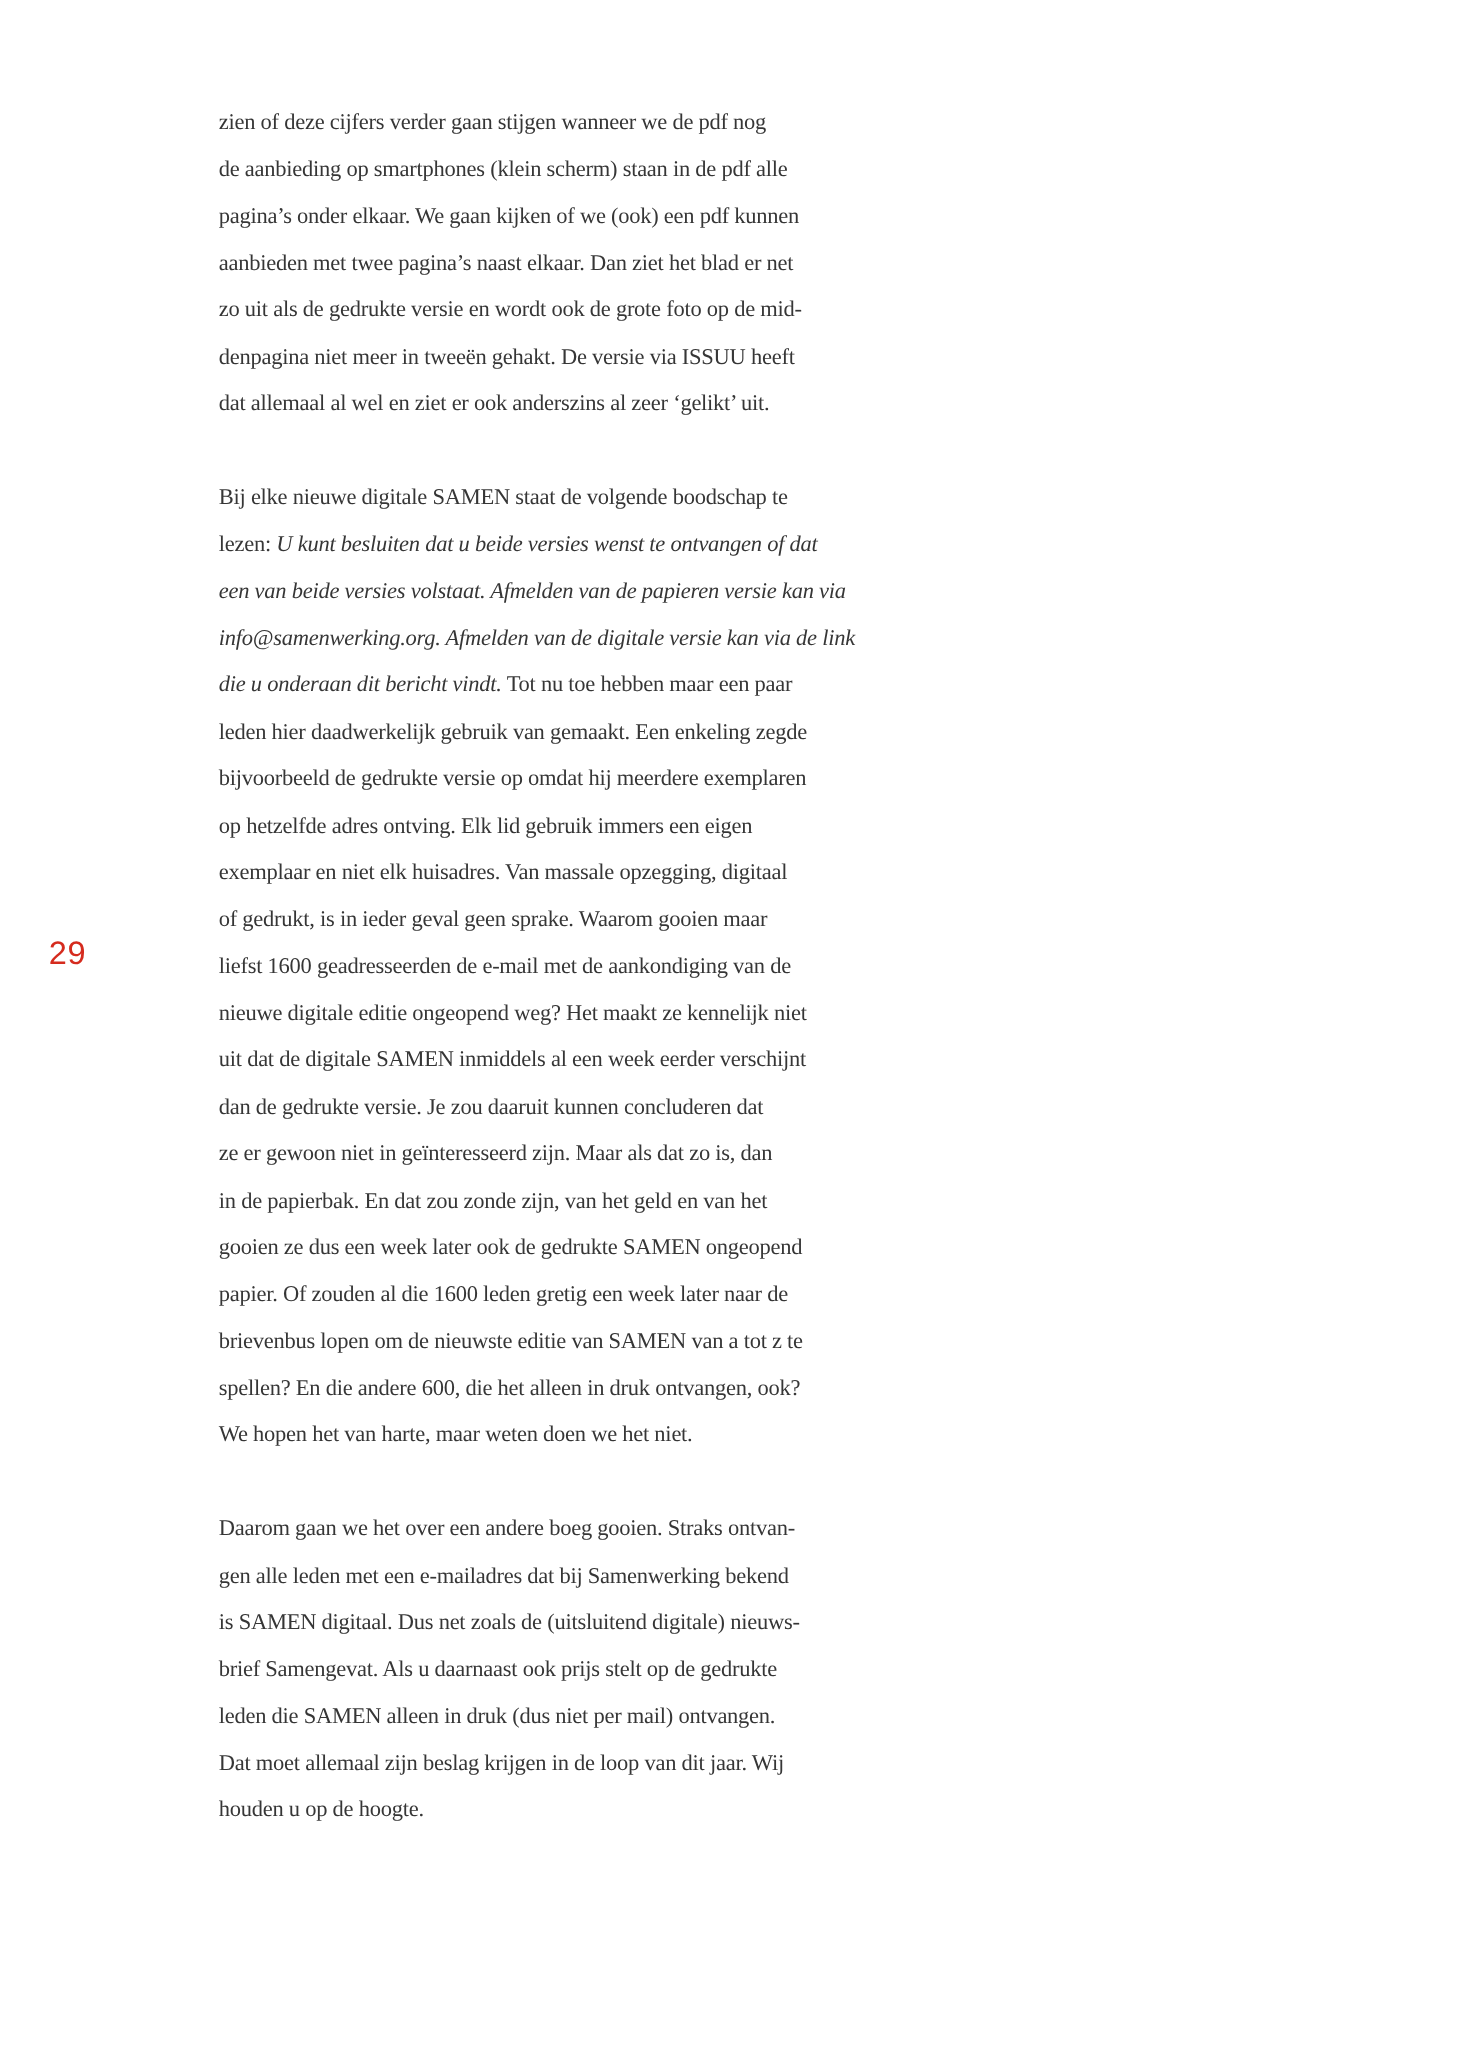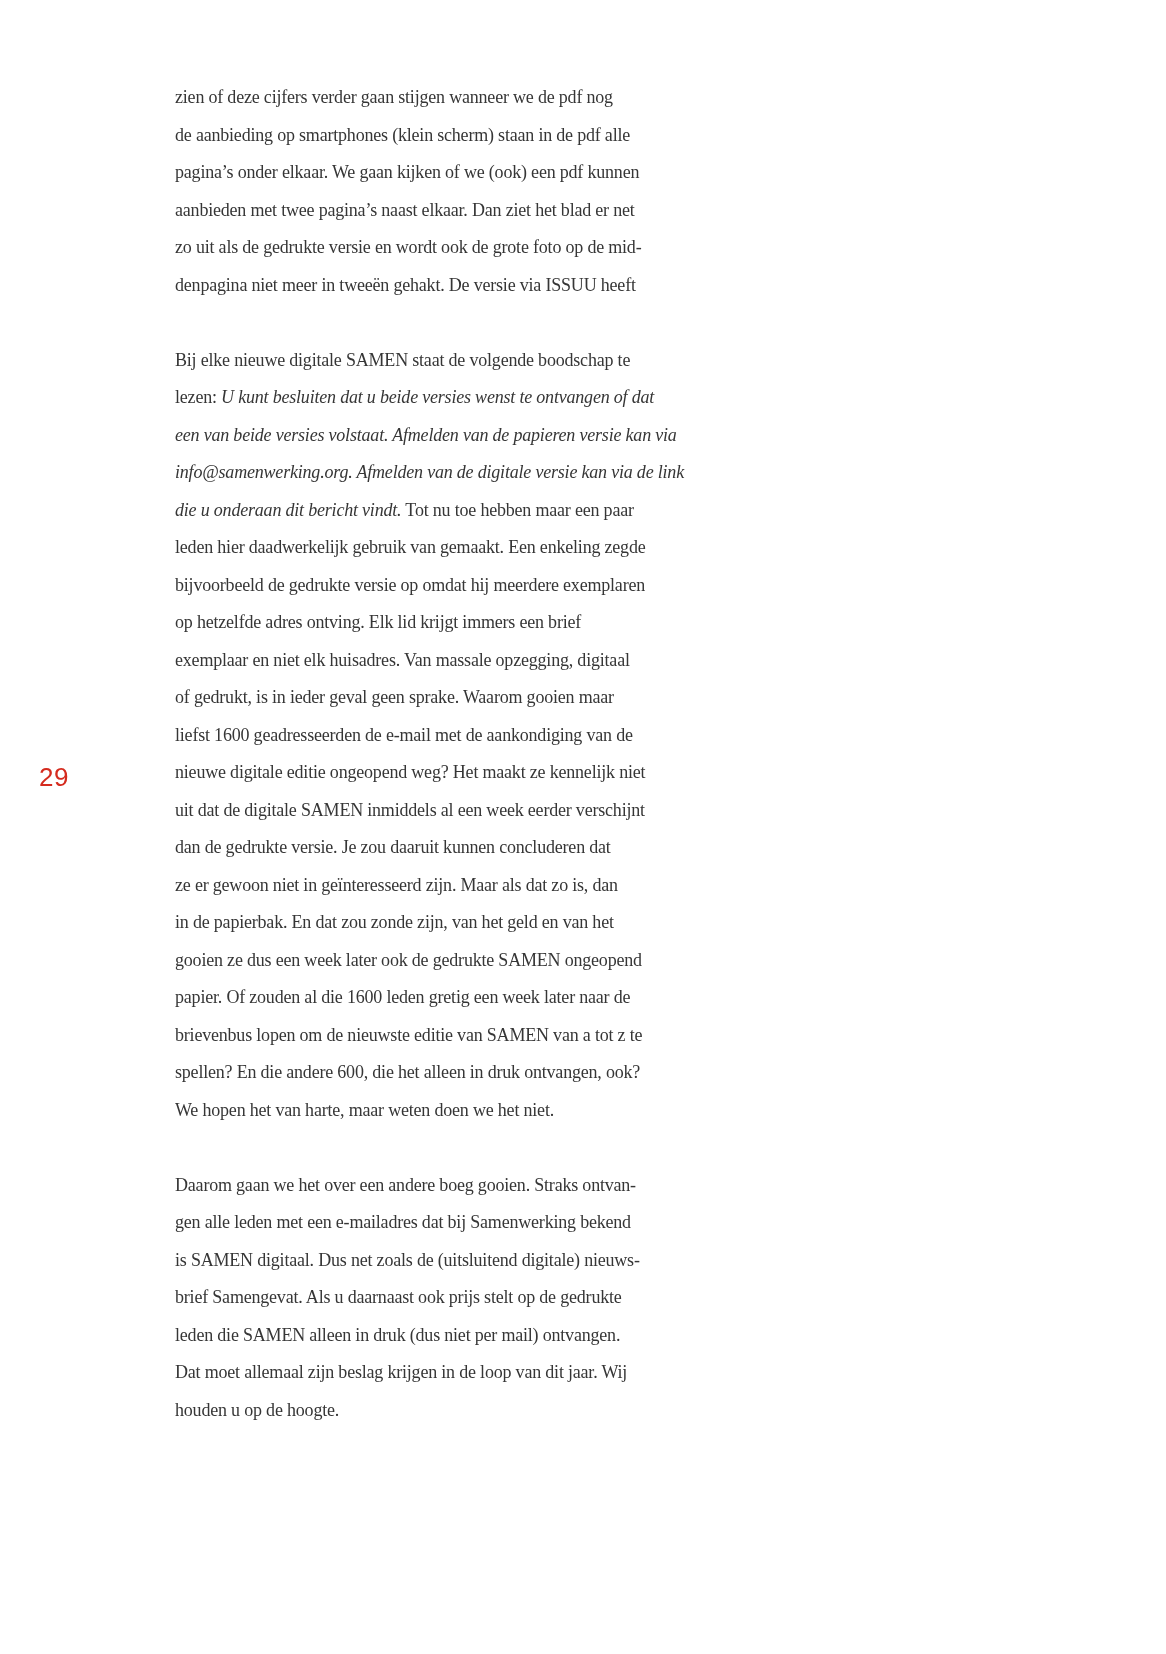--- a/index.html
+++ b/index.html
@@ -46,40 +46,41 @@
   }
   .run.italic {
     font-style: italic;
     text-align: center;
   }
 </style>
 </head>
 <body style="background: rgb(255, 255, 255);">
 
 <div class="page">
-  <div class="page-number" style="color: rgb(213, 43, 30); margin-top: 15px;">29</div>
+  <div class="page-number" style="color: rgb(213, 43, 30);">29</div>
   <div class="text-column" style="color: rgb(54, 54, 54);">
       <div class="paragraph">
         <div class="line"><span class="run">zien of deze cijfers verder gaan stijgen wanneer we de pdf nog</span></div>
         <div class="line"><span class="run">de aanbieding op smartphones (klein scherm) staan in de pdf alle</span></div>
         <div class="line"><span class="run">pagina’s onder elkaar. We gaan kijken of we (ook) een pdf kunnen</span></div>
         <div class="line"><span class="run">aanbieden met twee pagina’s naast elkaar. Dan ziet het blad er net</span></div>
         <div class="line"><span class="run">zo uit als de gedrukte versie en wordt ook de grote foto op de mid-</span></div>
         <div class="line"><span class="run">denpagina niet meer in tweeën gehakt. De versie via ISSUU heeft</span></div>
+        <div class="line"><span class="run">dat allemaal al wel en ziet er ook anderszins al zeer ‘gelikt’ uit.</span></div>
       </div>
       <div class="line blank"></div>
       <div class="paragraph">
         <div class="line"><span class="run">Bij elke nieuwe digitale SAMEN staat de volgende boodschap te</span></div>
         <div class="line"><span class="run">lezen: </span><span class="run italic">U kunt besluiten dat u beide versies wenst te ontvangen of dat</span></div>
         <div class="line"><span class="run italic">een van beide versies volstaat. Afmelden van de papieren versie kan via</span></div>
         <div class="line"><span class="run italic">info@samenwerking.org. Afmelden van de digitale versie kan via de link</span></div>
         <div class="line"><span class="run italic">die u onderaan dit bericht vindt.</span><span class="run"> Tot nu toe hebben maar een paar</span></div>
         <div class="line"><span class="run">leden hier daadwerkelijk gebruik van gemaakt. Een enkeling zegde</span></div>
         <div class="line"><span class="run">bijvoorbeeld de gedrukte versie op omdat hij meerdere exemplaren</span></div>
-        <div class="line"><span class="run">op hetzelfde adres ontving. Elk lid krijgt immers een brief</span></div>
+        <div class="line"><span class="run">op hetzelfde adres ontving. Elk lid gebruik immers een eigen</span></div>
         <div class="line"><span class="run">exemplaar en niet elk huisadres. Van massale opzegging, digitaal</span></div>
         <div class="line"><span class="run">of gedrukt, is in ieder geval geen sprake. Waarom gooien maar</span></div>
         <div class="line"><span class="run">liefst 1600 geadresseerden de e-mail met de aankondiging van de</span></div>
         <div class="line"><span class="run">nieuwe digitale editie ongeopend weg? Het maakt ze kennelijk niet</span></div>
         <div class="line"><span class="run">uit dat de digitale SAMEN inmiddels al een week eerder verschijnt</span></div>
         <div class="line"><span class="run">dan de gedrukte versie. Je zou daaruit kunnen concluderen dat</span></div>
         <div class="line"><span class="run">ze er gewoon niet in geïnteresseerd zijn. Maar als dat zo is, dan</span></div>
         <div class="line"><span class="run">in de papierbak. En dat zou zonde zijn, van het geld en van het</span></div>
         <div class="line"><span class="run">gooien ze dus een week later ook de gedrukte SAMEN ongeopend</span></div>
         <div class="line"><span class="run">papier. Of zouden al die 1600 leden gretig een week later naar de</span></div>

